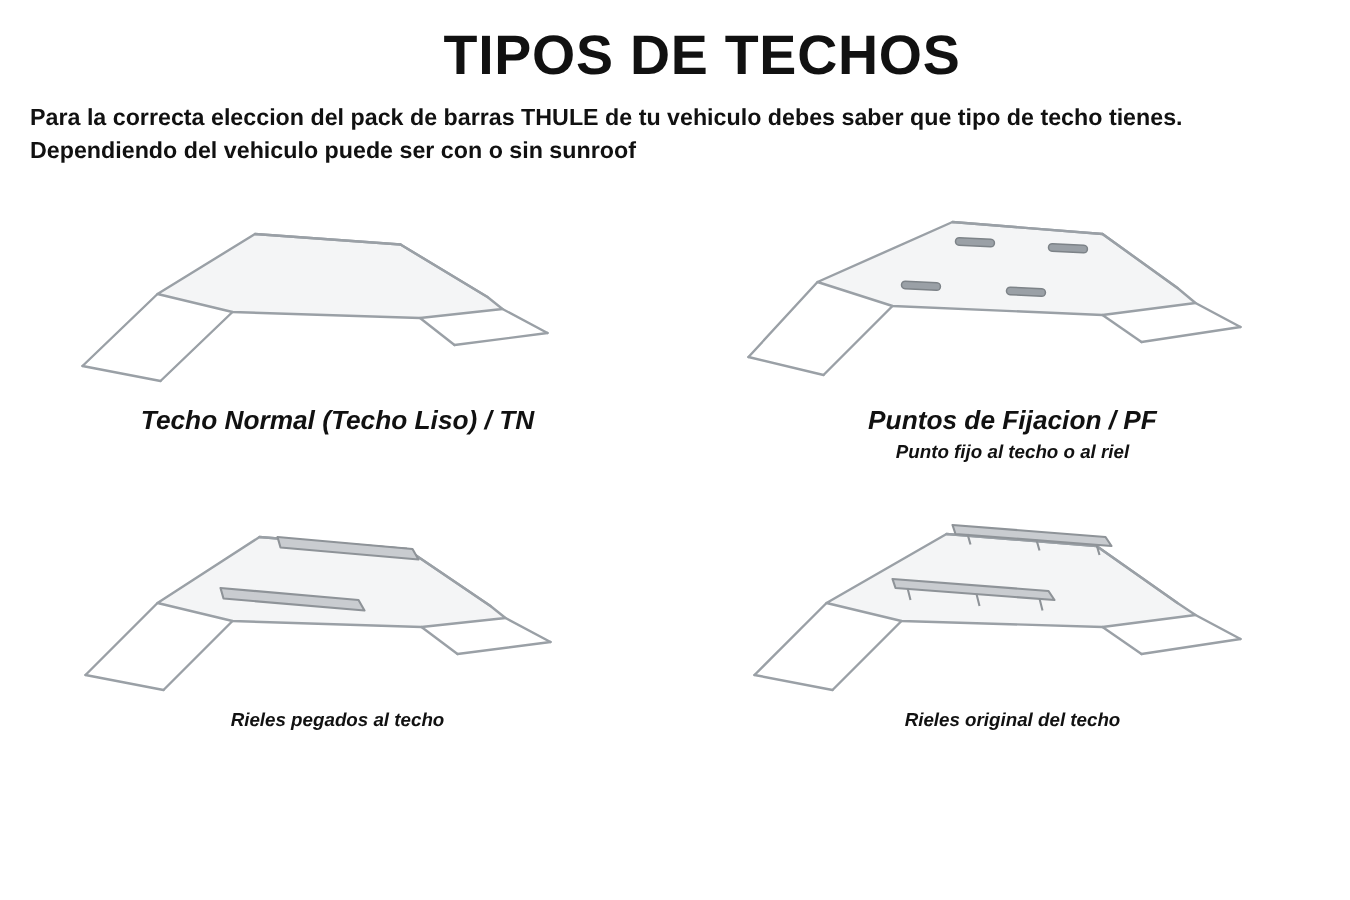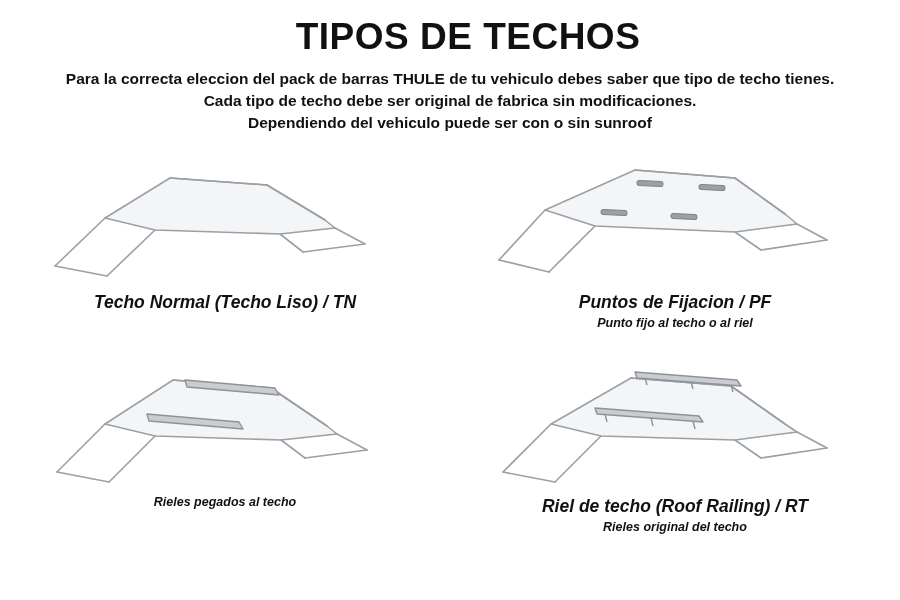--- a/index.html
+++ b/index.html
@@ -25,21 +25,20 @@
   .title {
     text-align: center;
     font-size: 37px;
     font-weight: bold;
     letter-spacing: 0.5px;
     margin: 16px 0 10px 0;
     color: #111111;
     padding-left: 36px;
   }
   .subtitle {
-    text-align: center;
     font-size: 15.5px;
     font-weight: bold;
     line-height: 1.42;
     color: #111111;
     margin: 0 auto;
     width: 860px;
   }
   .grid {
     margin-top: 14px;
     display: grid;
@@ -83,21 +82,20 @@
 </style>
 </head>
 <body>
 
 <div class="page">
 
   <div class="title">TIPOS DE TECHOS</div>
 
   <div class="subtitle">
     <div>Para la correcta eleccion del pack de barras THULE de tu vehiculo debes saber que tipo de techo tienes.</div>
-    <div>Cada tipo de techo debe ser original de fabrica sin modificaciones.</div>
     <div>Dependiendo del vehiculo puede ser con o sin sunroof</div>
   </div>
 
   <div class="grid">
 
     <div class="cell">
       <div class="art">
         <svg viewBox="0 0 380 140" xmlns="http://www.w3.org/2000/svg">
           <g fill="none" stroke="#9aa0a6" stroke-width="1.6" stroke-linejoin="round" stroke-linecap="round">
 
@@ -192,18 +190,17 @@
             <path d="M160 26 L162 33"></path>
             <path d="M206 30 L208 37"></path>
             <path d="M246 33 L248 40"></path>
             <path d="M110 56 L214 64 L218 70 L112 62 Z"></path>
             <path d="M120 62 L122 70"></path>
             <path d="M166 66 L168 74"></path>
             <path d="M208 69 L210 77"></path>
           </g>
         </svg>
       </div>
-      <div class="caption">Riel de techo (Roof Railing) / RT</div>
       <div class="subcaption">Rieles original del techo</div>
     </div>
 
   </div>
 </div>
 
 </body></html>

